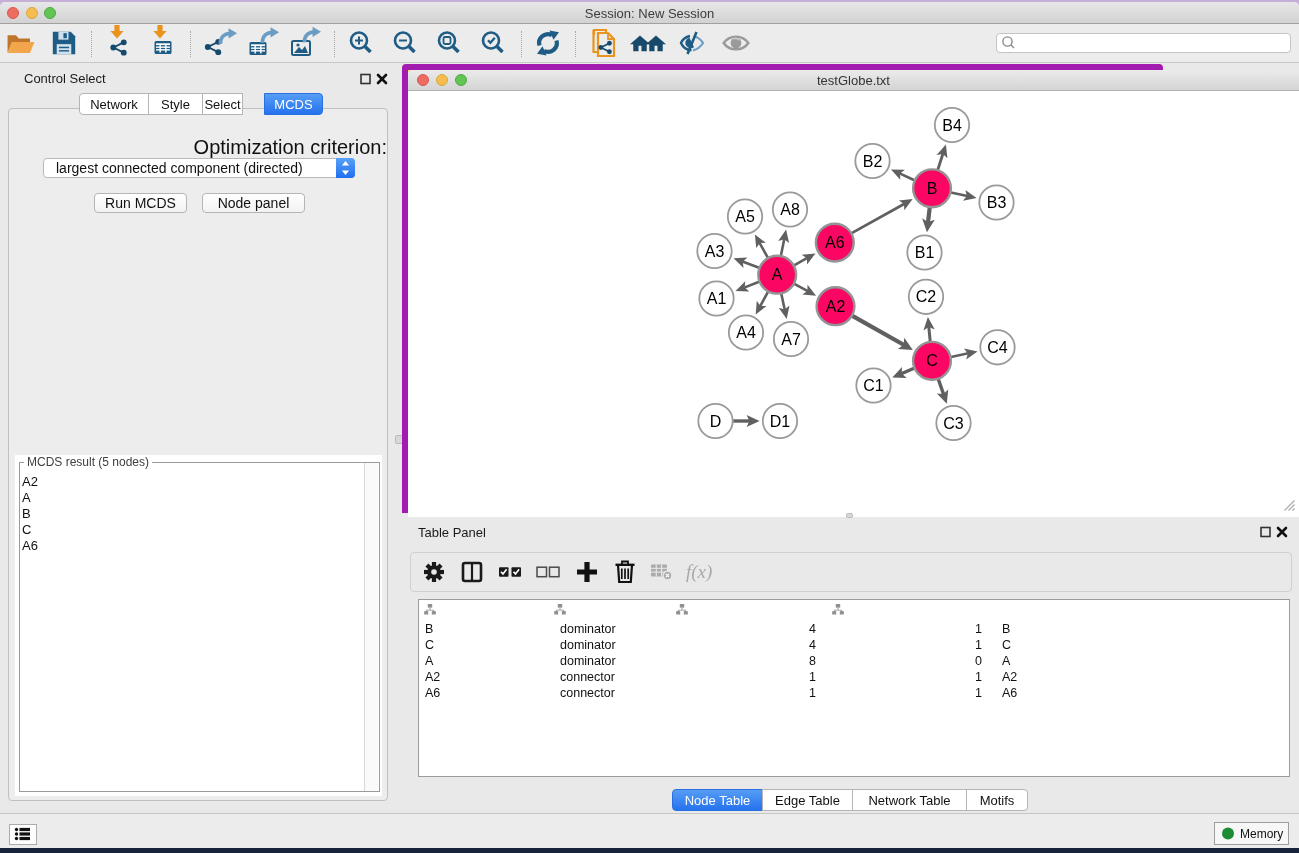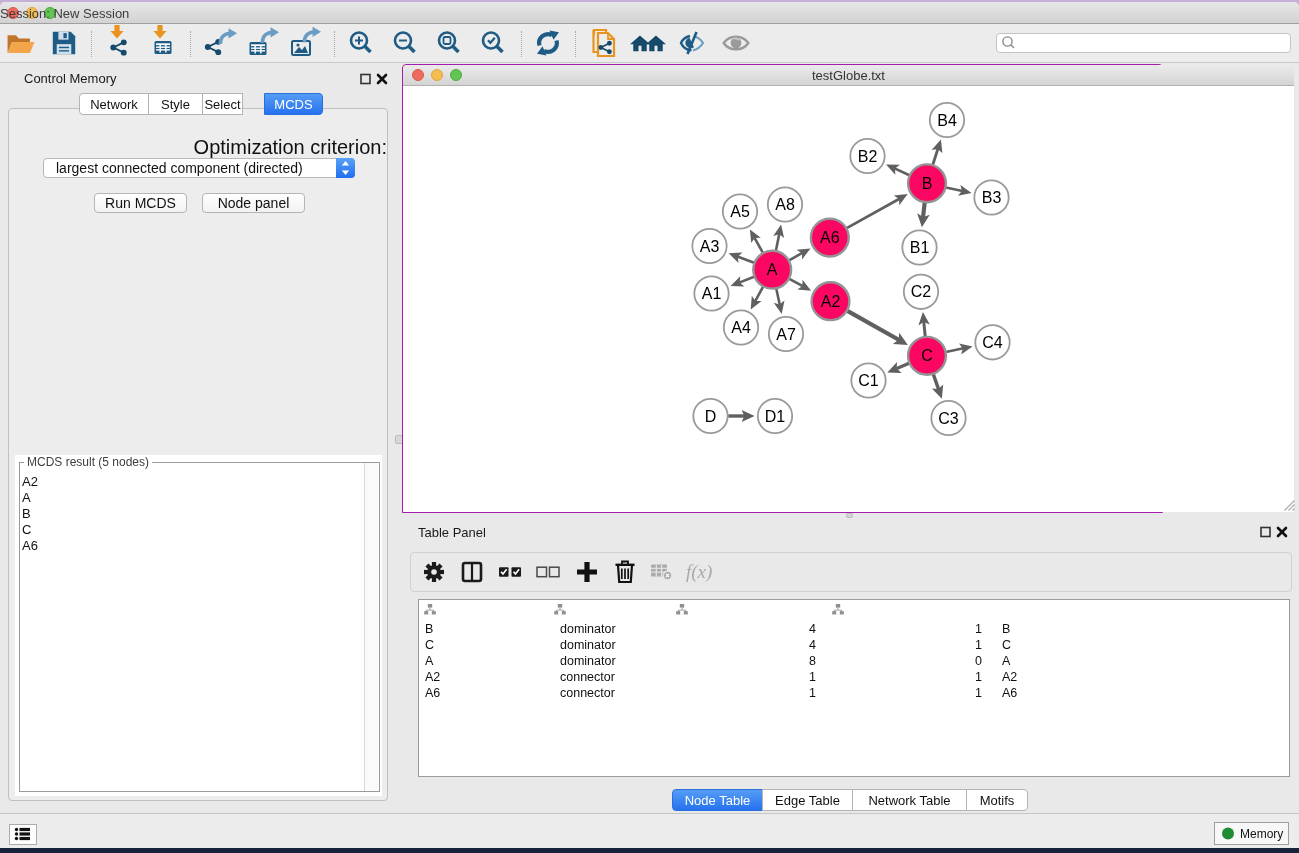--- a/index.html
+++ b/index.html
@@ -2,41 +2,41 @@
 <html><head><meta charset="utf-8">
 <style>
 *{margin:0;padding:0;box-sizing:border-box}
 html,body{width:1299px;height:853px;overflow:hidden}
 body{font-family:"Liberation Sans",sans-serif;background:#1a2433;position:relative}
 .abs{position:absolute}
 #desktop-top{left:0;top:0;width:1299px;height:10px;background:#c5afd7}
 #appwin{left:0;top:2px;width:1299px;height:846px;background:#e9e9e9;border-radius:5px 5px 4px 4px;overflow:hidden}
 #titlebar{left:0;top:2px;width:1299px;height:22px;background:linear-gradient(#e7e7e7,#d2d2d2);border-bottom:1px solid #a0a0a0;border-radius:5px 5px 0 0}
 .tl{width:12px;height:12px;border-radius:50%;top:5px}
-#title{width:100%;top:4px;font-size:13px;color:#3c3c3c}
+#title{width:100%;text-align:center;top:4px;font-size:13px;color:#3c3c3c}
 #toolbar{left:0;top:24px;width:1299px;height:39px;background:#ececec;border-bottom:1px solid #c9c9c9}
 .vsep{top:31px;width:0;height:26px;border-left:1px dotted #a8a8a8;position:absolute}
 #search{left:996px;top:33px;width:295px;height:20px;background:#fff;border:1px solid #c4c4c4;border-radius:4px}
 
 #cp-title{left:24px;top:71px;font-size:13px;color:#1a1a1a}
 #cp-box{left:8px;top:108px;width:380px;height:693px;background:#ededed;border:1px solid #c0c0c0;border-radius:4px}
 .tabrow{top:93px;height:22px;position:absolute;font-size:13px}
 .tab{position:absolute;top:0;height:22px;background:#fff;border:1px solid #b4b4b4;color:#111;text-align:center;line-height:21px}
 .tab.sel{background:linear-gradient(#569df5,#2572ee);color:#fff;border-color:#2a6fe0}
 #opt-label{left:12px;top:136px;width:375px;text-align:right;font-size:20px;color:#111}
 #dropdown{left:43px;top:158px;width:312px;height:20px;background:#fff;border:1px solid #b9b9b9;border-radius:4px;font-size:14px;line-height:18px;padding-left:12px;color:#111}
 #dd-cap{left:336px;top:158px;width:19px;height:20px;border-radius:0 4px 4px 0;background:linear-gradient(#59a1f6,#1f6ef0)}
 .btn{position:absolute;height:20px;background:linear-gradient(#ffffff,#f2f2f2);border:1px solid #b5b5b5;border-radius:4px;font-size:14px;text-align:center;line-height:19px;color:#111}
 #resultwrap{left:15px;top:455px;width:367px;height:341px;background:#fff}
 #fieldset{left:19px;top:462px;width:361px;height:330px;border:1px solid #9a9a9a;background:#fff}
 #fs-legend{left:24px;top:455px;background:#fff;padding:0 3px;font-size:12px;color:#404040}
 .fsitem{position:absolute;left:22px;font-size:13px;color:#111}
 #fs-scroll{left:364px;top:463px;width:14px;height:328px;background:#fafafa;border-left:1px solid #d8d8d8}
 
-#netwin{left:402px;top:64px;width:761px;height:449px;background:#fde047;border:1px solid #a21caf;border-radius:4px 4px 0 0}
+#netwin{left:402px;top:64px;width:761px;height:449px;background:#fde047;border:6px solid #a21caf;border-radius:4px 4px 0 0}
 #net-tbar{left:0;top:0;width:891px;height:21px;background:linear-gradient(#ebebeb,#d4d4d4);border-bottom:1px solid #b0b0b0;border-radius:4px 4px 0 0}
 #net-title{width:100%;text-align:center;top:3px;font-size:13px;color:#333}
 #canvas{left:0;top:21px;width:891px;height:426px;background:#fff;overflow:hidden}
 
 #vdrag{left:395px;top:435px;width:8px;height:9px;background:#d8d8d8;border:1px solid #bbb;border-radius:2px}
 #hdrag{left:846px;top:513px;width:7px;height:5px;background:#d8d8d8;border:1px solid #bbb;border-radius:2px}
 
 #tp-title{left:418px;top:525px;font-size:13px;color:#1a1a1a}
 #tp-box{left:410px;top:552px;width:882px;height:40px;background:#e9e9e9;border:1px solid #d0d0d0;border-radius:4px}
 #tablewrap{left:418px;top:599px;width:872px;height:178px;background:#fff;border:1px solid #9c9c9c}
@@ -60,21 +60,21 @@
   <div class="abs tl" style="left:44px;background:#61c554;border:1px solid #50a843"></div>
   <div class="abs" id="title">Session: New Session</div>
 </div>
 <div class="abs" id="toolbar"></div>
 <div class="vsep" style="left:91px"></div>
 <div class="vsep" style="left:190px"></div>
 <div class="vsep" style="left:334px"></div>
 <div class="vsep" style="left:521px"></div>
 <div class="vsep" style="left:575px"></div>
 <div class="abs" id="search"></div>
-<div class="abs" id="cp-title">Control Memory</div>
+<div class="abs" id="cp-title">Control Select</div>
 
 <div class="abs" id="cp-box"></div>
 <div class="tabrow" style="left:79px">
   <div class="tab" style="left:0;width:70px;border-radius:4px 0 0 4px">Network</div>
   <div class="tab" style="left:69px;width:55px">Style</div>
   <div class="tab" style="left:123px;width:41px">Select</div>
   <div class="tab sel" style="left:185px;width:59px;border-radius:0 4px 4px 0">MCDS</div>
 </div>
 <div class="abs" id="opt-label">Optimization criterion:</div>
 <div class="abs" id="dropdown">largest connected component (directed)</div>

